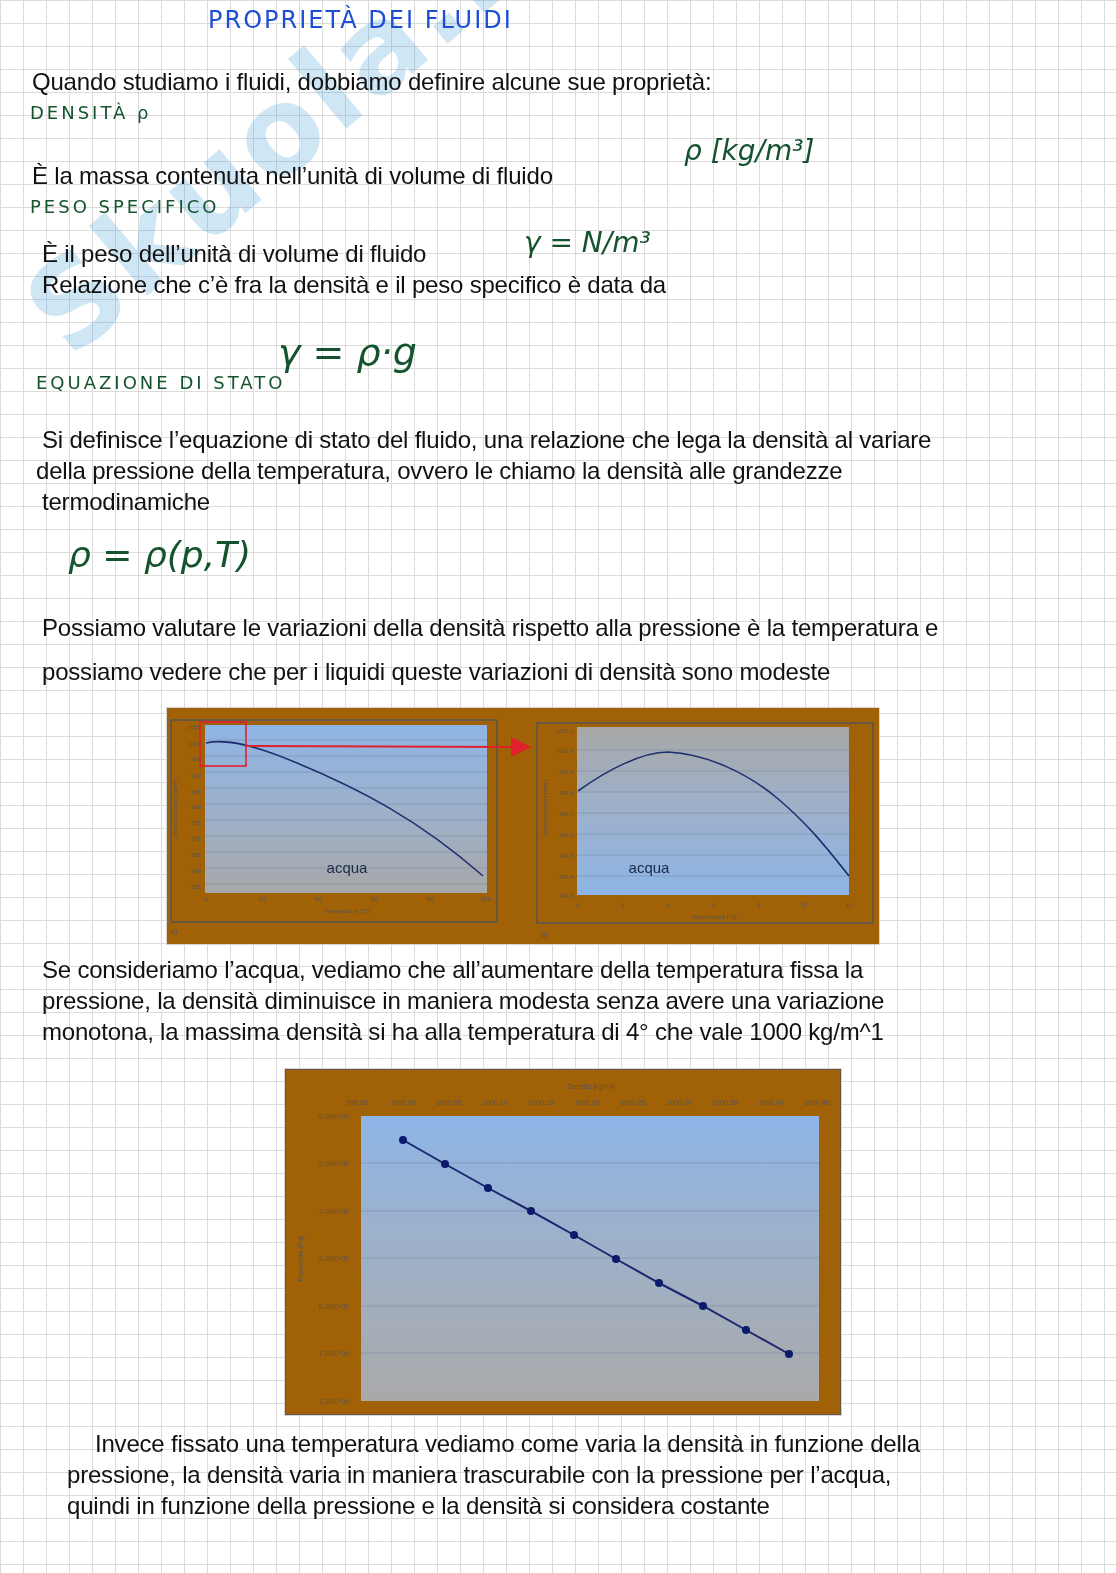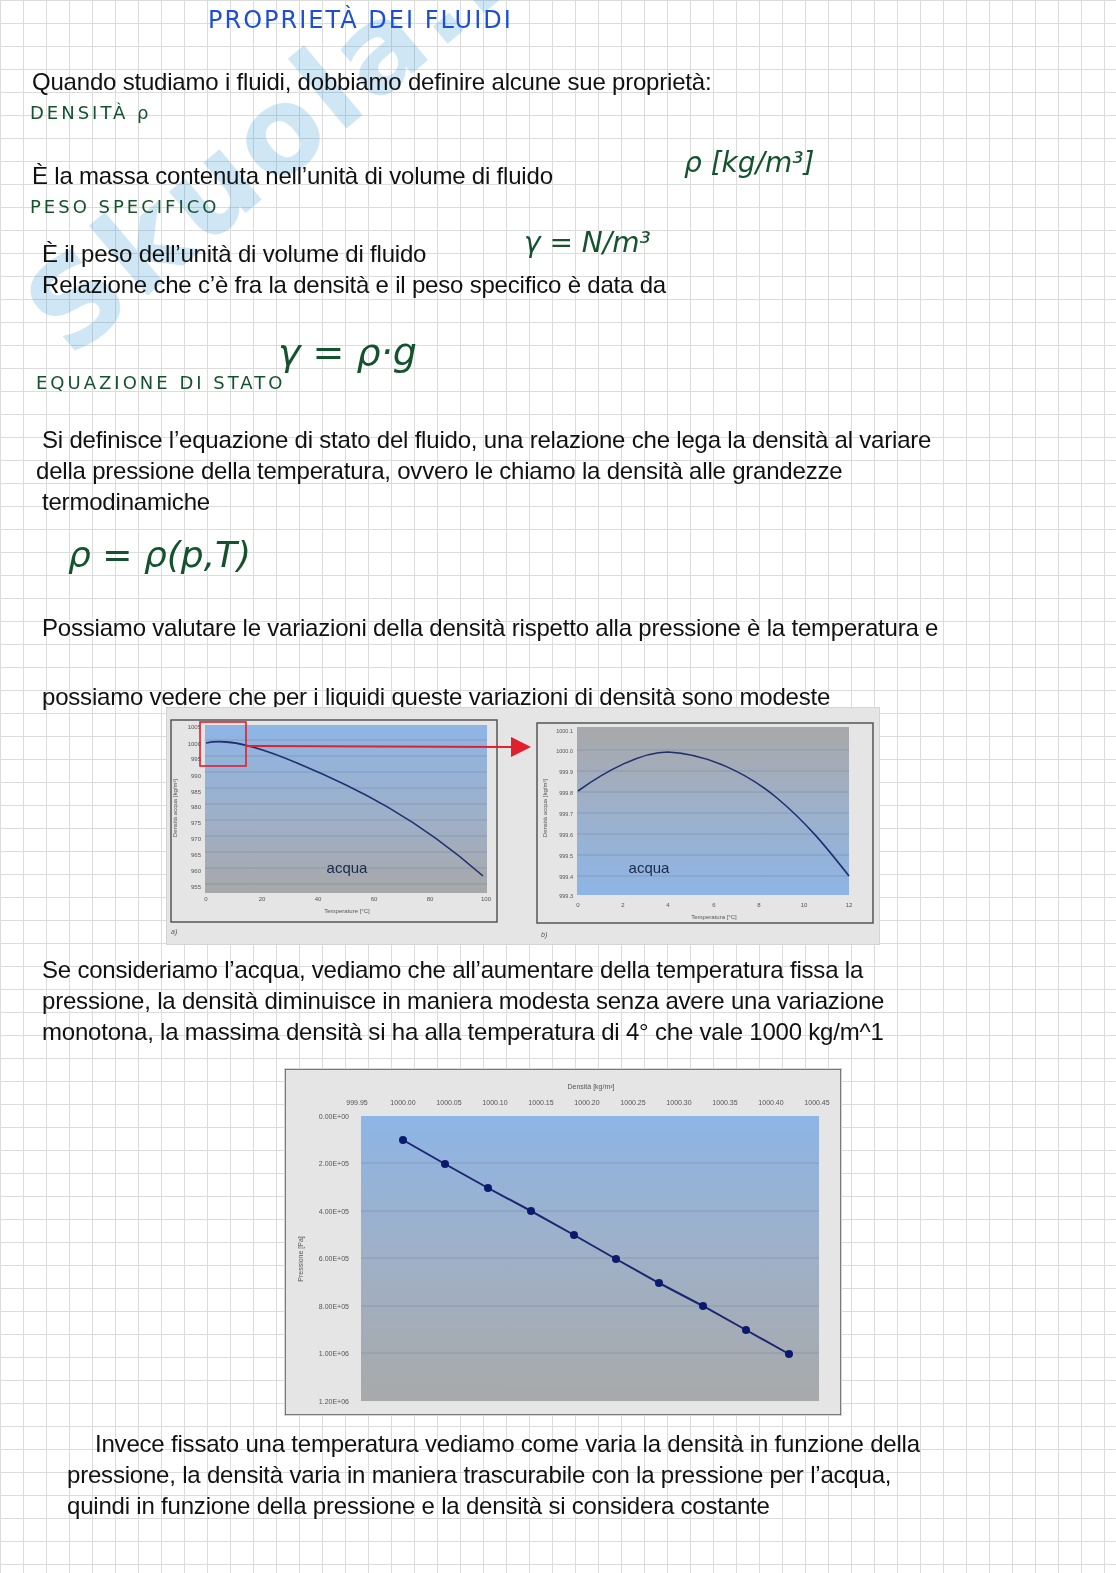--- a/index.html
+++ b/index.html
@@ -20,48 +20,48 @@
     .hand.red { color: #1d4ed8; }
     .hand.title { font-size: 24px; letter-spacing: 2px; }
     .hand.head { font-size: 18px; letter-spacing: 3px; }
     .hand.formula { font-size: 30px; font-style: italic; }
     .watermark {
       position: absolute; left: 30px; top: 60px; width: 560px; height: 300px;
       transform: rotate(-40deg); opacity: 0.22; pointer-events: none;
       font-family: "DejaVu Sans", sans-serif; font-weight: bold; font-size: 120px;
       color: #2b8fd6; letter-spacing: 4px;
     }
-    .chart-frame { position: absolute; background: #e5e5e5; border: 1px solid #d4d4d4; }
+    .chart-frame { position: absolute; background: #a16207; border: 1px solid #d4d4d4; }
     svg text { font-family: "Liberation Sans", sans-serif; }
   </style>
 </head>
 <body>
 
 <div class="watermark">Skuola.net</div>
 
 <div class="abs hand red title" style="left:208px; top:6px;">PROPRIETÀ DEI FLUIDI</div>
 
 <div class="abs txt" style="left:32px; top:66px;">Quando studiamo i fluidi, dobbiamo definire alcune sue proprietà:</div>
 <div class="abs hand green head" style="left:30px; top:102px;">DENSITÀ ρ</div>
-<div class="abs hand green formula" style="left:684px; top:146px; font-size:28px;">ρ [kg/m³]</div>
+<div class="abs hand green formula" style="left:684px; top:134px; font-size:28px;">ρ [kg/m³]</div>
 <div class="abs txt" style="left:32px; top:160px;">È la massa contenuta nell’unità di volume di fluido</div>
 <div class="abs hand green head" style="left:30px; top:196px;">PESO SPECIFICO</div>
 <div class="abs txt" style="left:42px; top:238px;">È il peso dell’unità di volume di fluido</div>
 <div class="abs hand green formula" style="left:524px; top:226px; font-size:28px;">γ = N/m³</div>
 <div class="abs txt" style="left:42px; top:269px;">Relazione che c’è fra la densità e il peso specifico è data da</div>
 <div class="abs hand green formula" style="left:278px; top:330px; font-size:38px;">γ = ρ·g</div>
 <div class="abs hand green head" style="left:36px; top:372px;">EQUAZIONE DI STATO</div>
 
 <div class="abs txt" style="left:42px; top:424px;">Si definisce l’equazione di stato del fluido, una relazione che lega la densità al variare</div>
 <div class="abs txt" style="left:36px; top:455px;">della pressione della temperatura, ovvero le chiamo la densità alle grandezze</div>
 <div class="abs txt" style="left:42px; top:486px;">termodinamiche</div>
 <div class="abs hand green formula" style="left:68px; top:534px; font-size:36px;">ρ = ρ(p,T)</div>
 
 <div class="abs txt" style="left:42px; top:612px;">Possiamo valutare le variazioni della densità rispetto alla pressione è la temperatura e</div>
-<div class="abs txt" style="left:42px; top:681px;">possiamo vedere che per i liquidi queste variazioni di densità sono modeste</div>
+<div class="abs txt" style="left:42px; top:656px;">possiamo vedere che per i liquidi queste variazioni di densità sono modeste</div>
 
 <div class="chart-frame" style="left:166px; top:707px; width:712px; height:236px;">
   <svg width="712" height="236" viewBox="0 0 712 236">
     <defs>
       <linearGradient id="gA" x1="0" y1="0" x2="0" y2="1">
         <stop offset="0" stop-color="#8db5e6"></stop>
         <stop offset="0.55" stop-color="#9eb0c8"></stop>
         <stop offset="1" stop-color="#a8a8a8"></stop>
       </linearGradient>
       <linearGradient id="gB" x1="0" y1="0" x2="0" y2="1">

